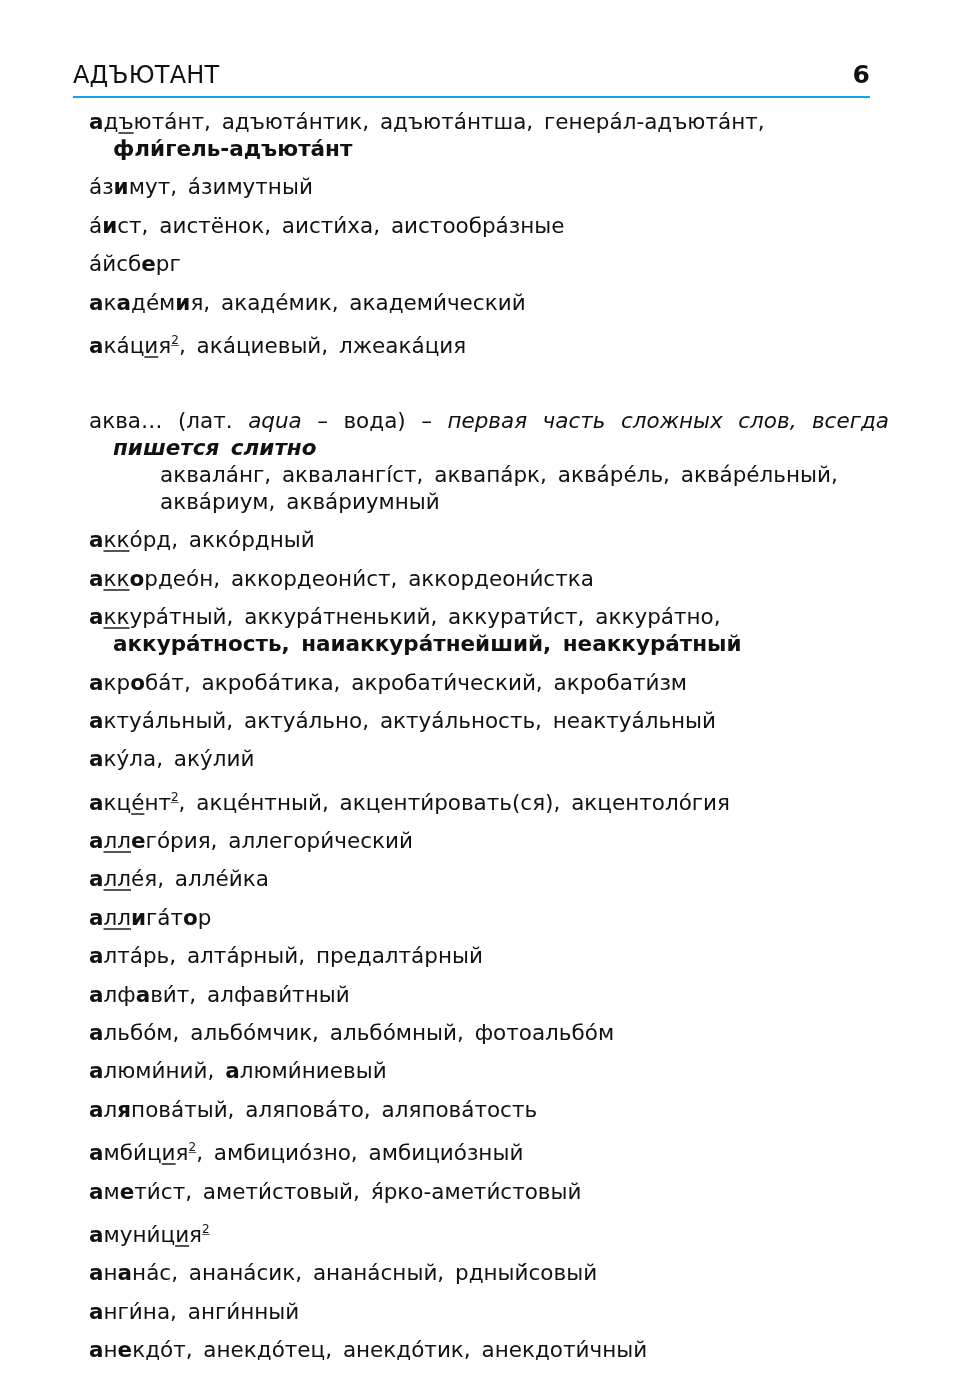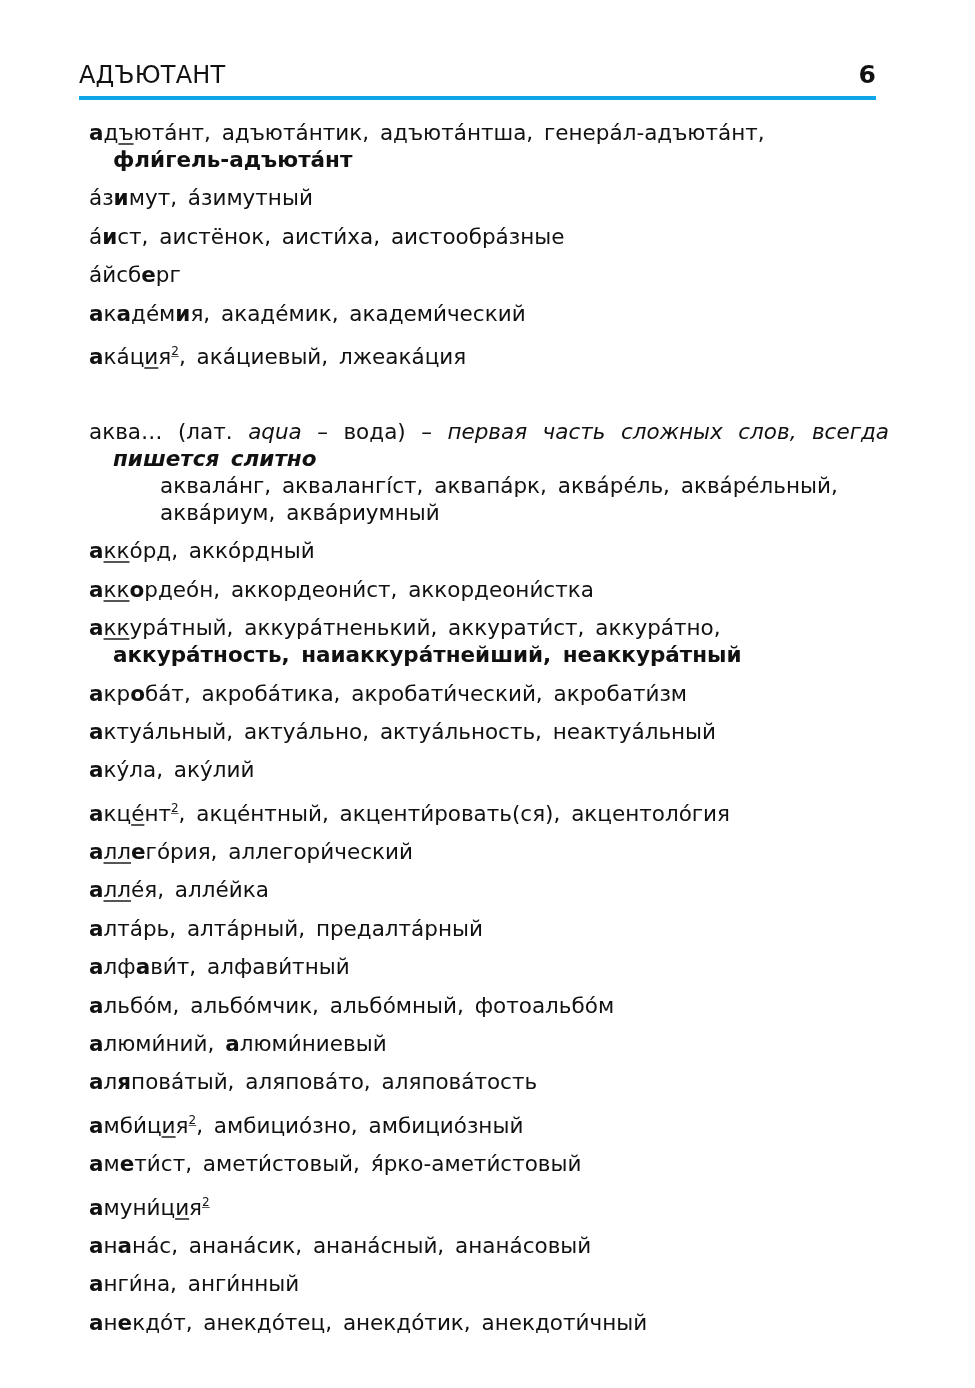--- a/index.html
+++ b/index.html
@@ -1,22 +1,22 @@
 <!DOCTYPE html>
 <html><head>
   <meta charset="utf-8">
   <style>
     html, body { margin: 0; padding: 0; background: #ffffff; }
     body { width: 975px; height: 1388px; position: relative; overflow: hidden;
       font-family: "DejaVu Sans", sans-serif; color: #111111; }
-    .header { position: absolute; left: 79px; top: 58px; width: 797px; height: 38px;
-      border-bottom: 4px solid #0ea5e9; text-decoration: underline; }
+    .header { position: absolute; left: 73px; top: 58px; width: 797px; height: 38px;
+      border-bottom: 2px solid #0ea5e9; text-decoration: underline; }
     .header-title { position: absolute; left: 0; top: 3px; font-size: 24px; letter-spacing: 0.2px; color: #111; }
     .header-page { position: absolute; right: 0; top: 2px; font-size: 25px; font-weight: bold; color: #111; }
-    .entries { position: absolute; left: 89px; top: 119px; width: 800px; }
+    .entries { position: absolute; left: 89px; top: 108px; width: 800px; }
     .entry { font-size: 21.5px; line-height: 27px; margin-bottom: 11.4px; word-spacing: 4px; }
     .line { white-space: nowrap; }
     .line.indent1 { padding-left: 24px; font-weight: bold; }
     .line.indent2 { padding-left: 71px; }
     .line.justify { white-space: normal; text-align: justify; text-align-last: justify; margin-top: 48px; }
     .b { font-weight: bold; }
     .u { text-decoration: underline; text-decoration-color: #555; text-underline-offset: 3px; }
     .i { font-style: italic; text-align: center; }
     .sup { font-size: 12px; vertical-align: 9px; text-decoration: underline; text-decoration-color: #555; }
   </style>
@@ -76,20 +76,23 @@
     <div class="entry">
       <div class="line"><span class="b">а</span><span class="">кц</span><span class="u">е́</span><span class="">нт</span><span class="sup">2</span><span class="">,  акце́нтный,  акценти́ровать(ся),  акцентоло́гия</span></div>
     </div>
     <div class="entry">
       <div class="line"><span class="b">а</span><span class="u">лл</span><span class="b">е</span><span class="">го́рия,  аллегори́ческий</span></div>
     </div>
     <div class="entry">
       <div class="line"><span class="b">а</span><span class="u">лл</span><span class="">е́я,  алле́йка</span></div>
     </div>
     <div class="entry">
+      <div class="line"><span class="b">а</span><span class="u">лл</span><span class="b">и</span><span class="">га́т</span><span class="b">о</span><span class="">р</span></div>
+    </div>
+    <div class="entry">
       <div class="line"><span class="b">а</span><span class="">лта́рь,  алта́рный,  предалта́рный</span></div>
     </div>
     <div class="entry">
       <div class="line"><span class="b">а</span><span class="">лф</span><span class="b">а</span><span class="">ви́т,  алфави́тный</span></div>
     </div>
     <div class="entry">
       <div class="line"><span class="b">а</span><span class="">льбо́м,  альбо́мчик,  альбо́мный,  фотоальбо́м</span></div>
     </div>
     <div class="entry">
       <div class="line"><span class="b">а</span><span class="">люми́ний,  </span><span class="b">а</span><span class="">люми́ниевый</span></div>
@@ -100,21 +103,21 @@
     <div class="entry">
       <div class="line"><span class="b">а</span><span class="">мби́ц</span><span class="u">и</span><span class="">я</span><span class="sup">2</span><span class="">,  амбицио́зно,  амбицио́зный</span></div>
     </div>
     <div class="entry">
       <div class="line"><span class="b">а</span><span class="">м</span><span class="b">е</span><span class="">ти́ст,  амети́стовый,  я́рко-амети́стовый</span></div>
     </div>
     <div class="entry">
       <div class="line"><span class="b">а</span><span class="">муни́ц</span><span class="u">и</span><span class="">я</span><span class="sup">2</span></div>
     </div>
     <div class="entry">
-      <div class="line"><span class="b">а</span><span class="">н</span><span class="b">а</span><span class="">на́с,  анана́сик,  анана́сный,  анана́совый</span></div>
+      <div class="line"><span class="b">а</span><span class="">н</span><span class="b">а</span><span class="">на́с,  анана́сик,  анана́сный,  рдный́совый</span></div>
     </div>
     <div class="entry">
       <div class="line"><span class="b">а</span><span class="">нги́на,  анги́нный</span></div>
     </div>
     <div class="entry">
       <div class="line"><span class="b">а</span><span class="">н</span><span class="b">е</span><span class="">кдо́т,  анекдо́тец,  анекдо́тик,  анекдоти́чный</span></div>
     </div>
   </div>
 
 </body></html>

